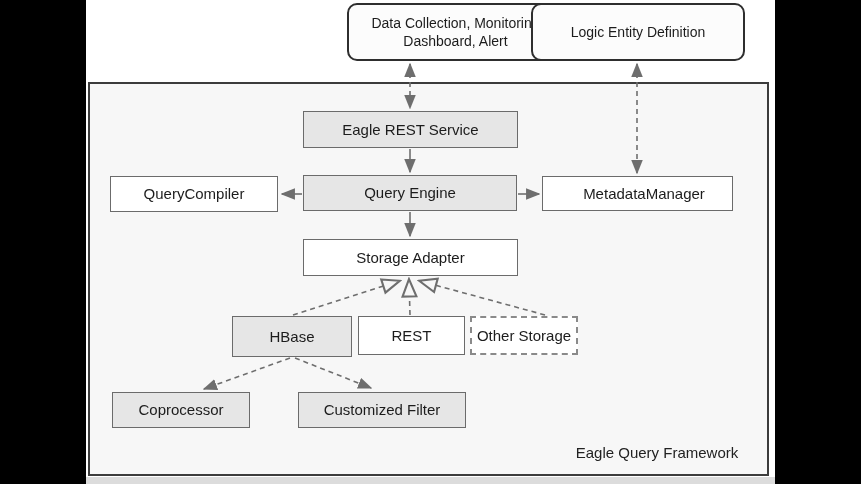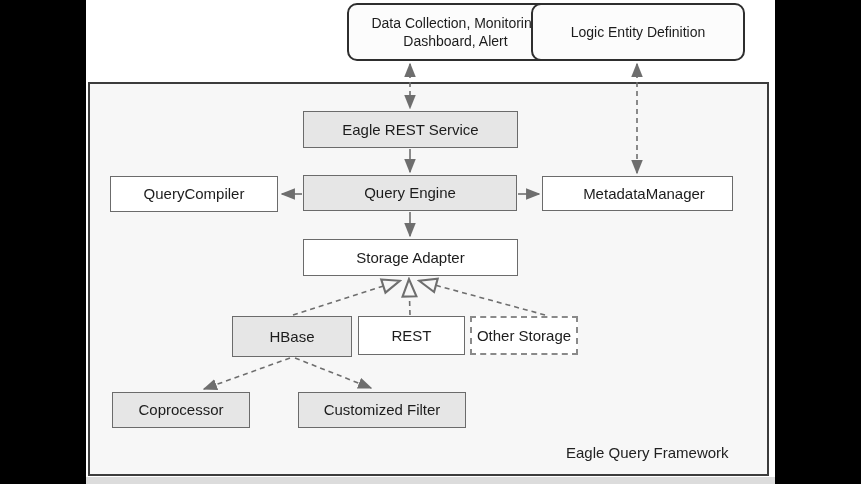--- a/index.html
+++ b/index.html
@@ -12,21 +12,21 @@
   .letterbox { position:absolute; top:0; height:484px; background:#000; }
   .letterbox.left { left:0; width:86px; }
   .letterbox.right { left:775px; width:86px; }
 
   .framework {
     position:absolute; left:88px; top:82px; width:681px; height:394px;
     background:#f7f7f7; border:2px solid #3c3c3c; box-sizing:border-box;
   }
   .framework-label {
     position:absolute; left:566px; top:444px; width:182px;
-    font-size:15px; text-align:left; color:#222; white-space:nowrap;
+    font-size:15px; text-align:center; color:#222; white-space:nowrap;
   }
 
   .node {
     position:absolute; display:flex; align-items:center; justify-content:center;
     box-sizing:border-box; background:#ffffff; border:1.5px solid #6b6b6b;
     font-size:15px; text-align:center; white-space:pre-line; line-height:1.3;
   }
   .node.gray { background:#e6e6e6; }
   .node.rounded {
     border-radius:10px; border:2px solid #2e2e2e; background:#fcfcfc; font-size:14px;

